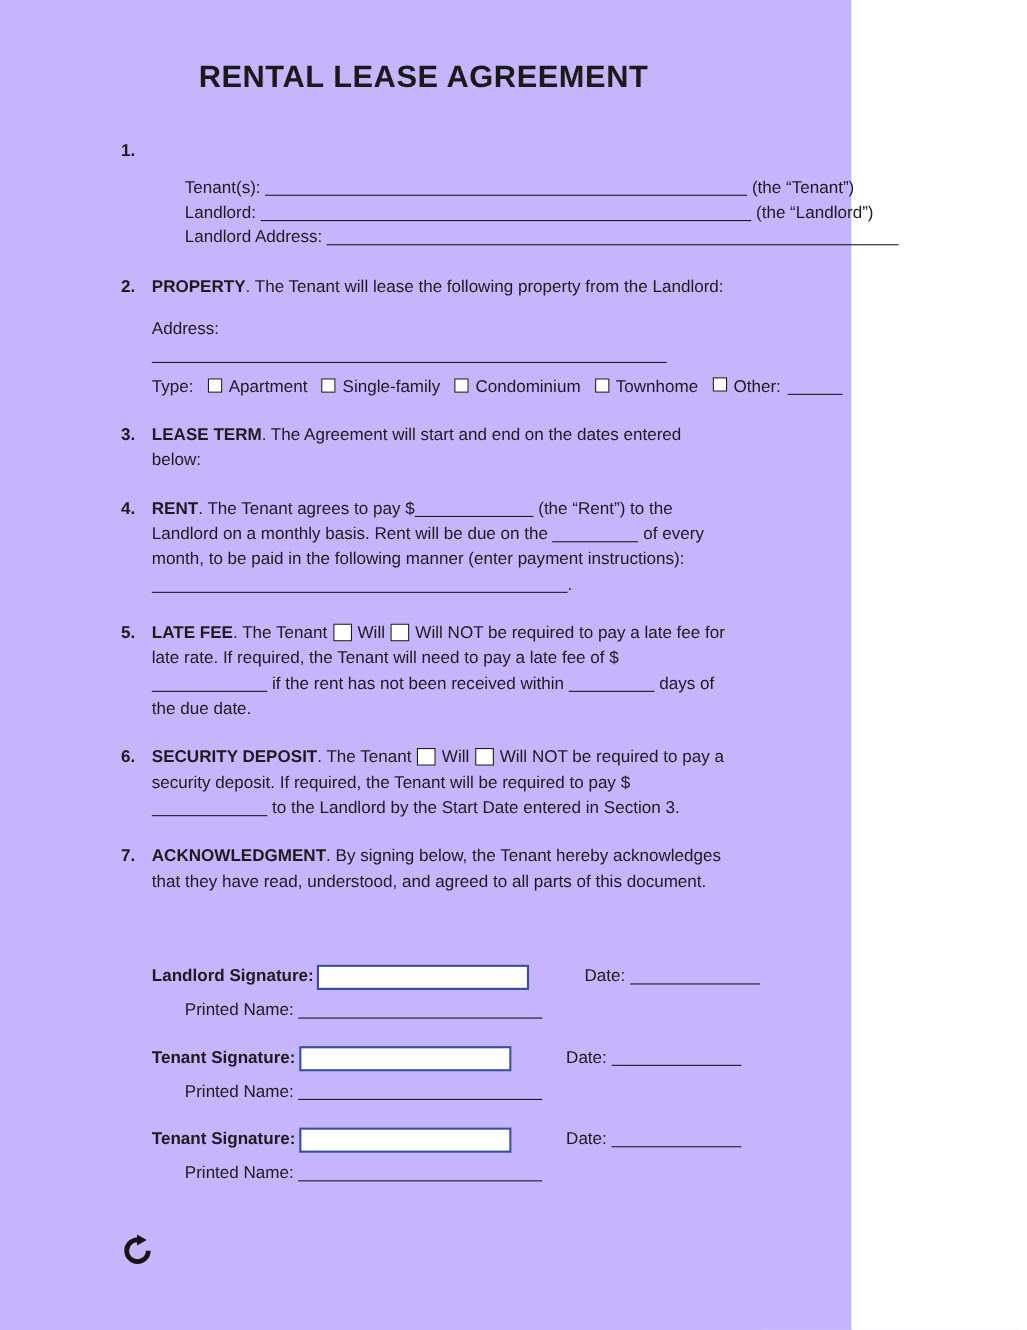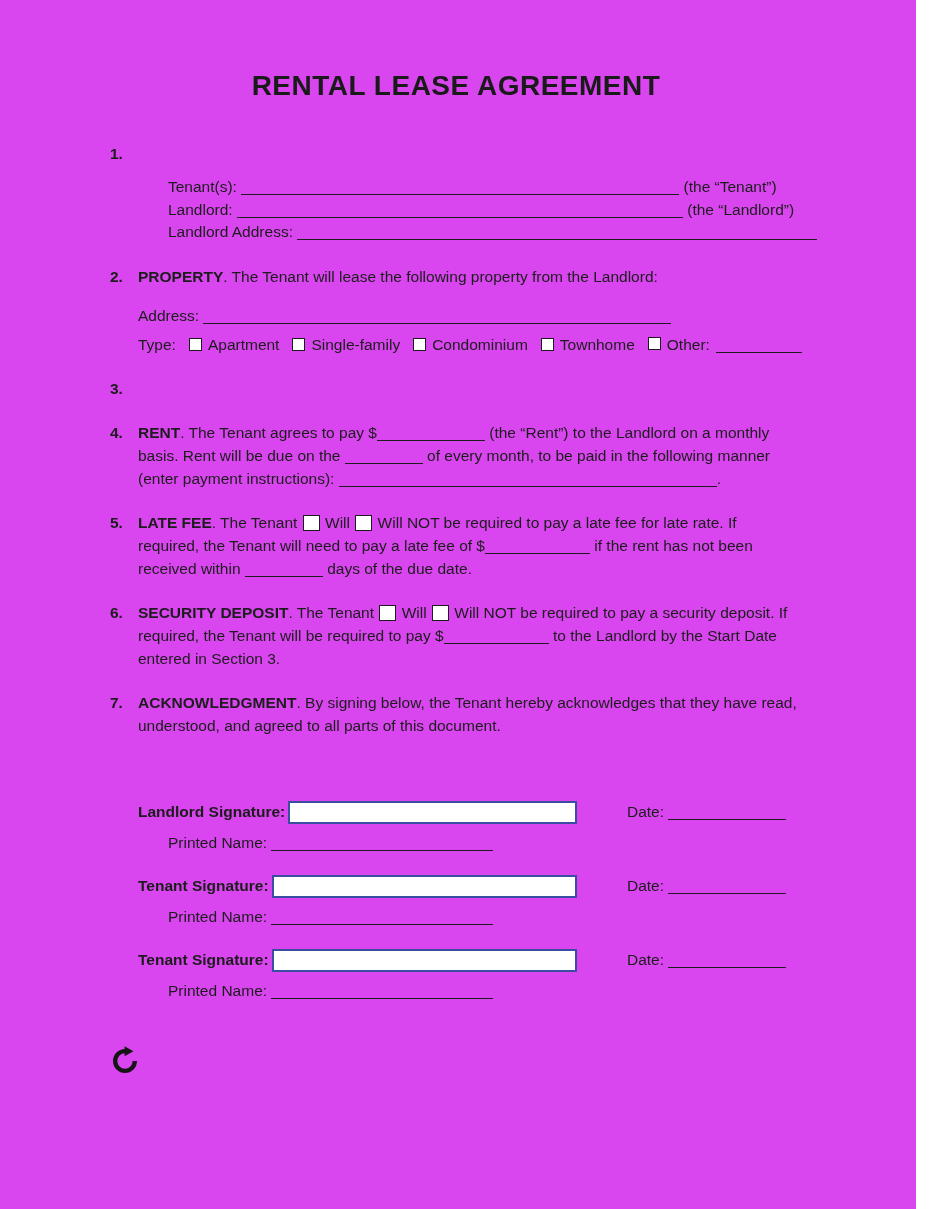--- a/index.html
+++ b/index.html
@@ -4,24 +4,24 @@
 <style>
   * { box-sizing: border-box; }
   body {
     margin: 0;
     background: #ffffff;
     font-family: "Liberation Sans", "DejaVu Sans", sans-serif;
     color: #1c1c1c;
   }
   .page {
     position: relative;
-    width: 916px;
+    width: 774px;
     min-height: 1209px;
-    background: #d946ef;
-    padding: 70px 114px 40px 110px;
+    background: #c4b5fd;
+    padding: 54px 114px 40px 110px;
   }
   .title {
     font-size: 28px;
     font-weight: 700;
     letter-spacing: .5px;
     text-align: center;
     margin: 0 0 40px 0;
     color: #1a1a1a;
   }
   .section {
@@ -142,20 +142,21 @@
             <span>Other:</span>
             <span class="blank-fill"></span>
           </span>
       </div>
     </div>
   </div>
 
   <div class="section">
     <div class="num">3.</div>
     <div class="content">
+      <p><span class="b">LEASE TERM</span><span>. The Agreement will start and end on the dates entered below:</span></p>
     </div>
   </div>
 
   <div class="section">
     <div class="num">4.</div>
     <div class="content">
       <p><span class="b">RENT</span><span>. The Tenant agrees to pay $</span><span class="blank" style="width:108px"></span>
         <span>(the “Rent”) to the Landlord on a monthly basis. Rent will be due on the</span>
         <span class="blank" style="width:78px"></span>
         <span>of every month, to be paid in the following manner (enter payment instructions):</span>

